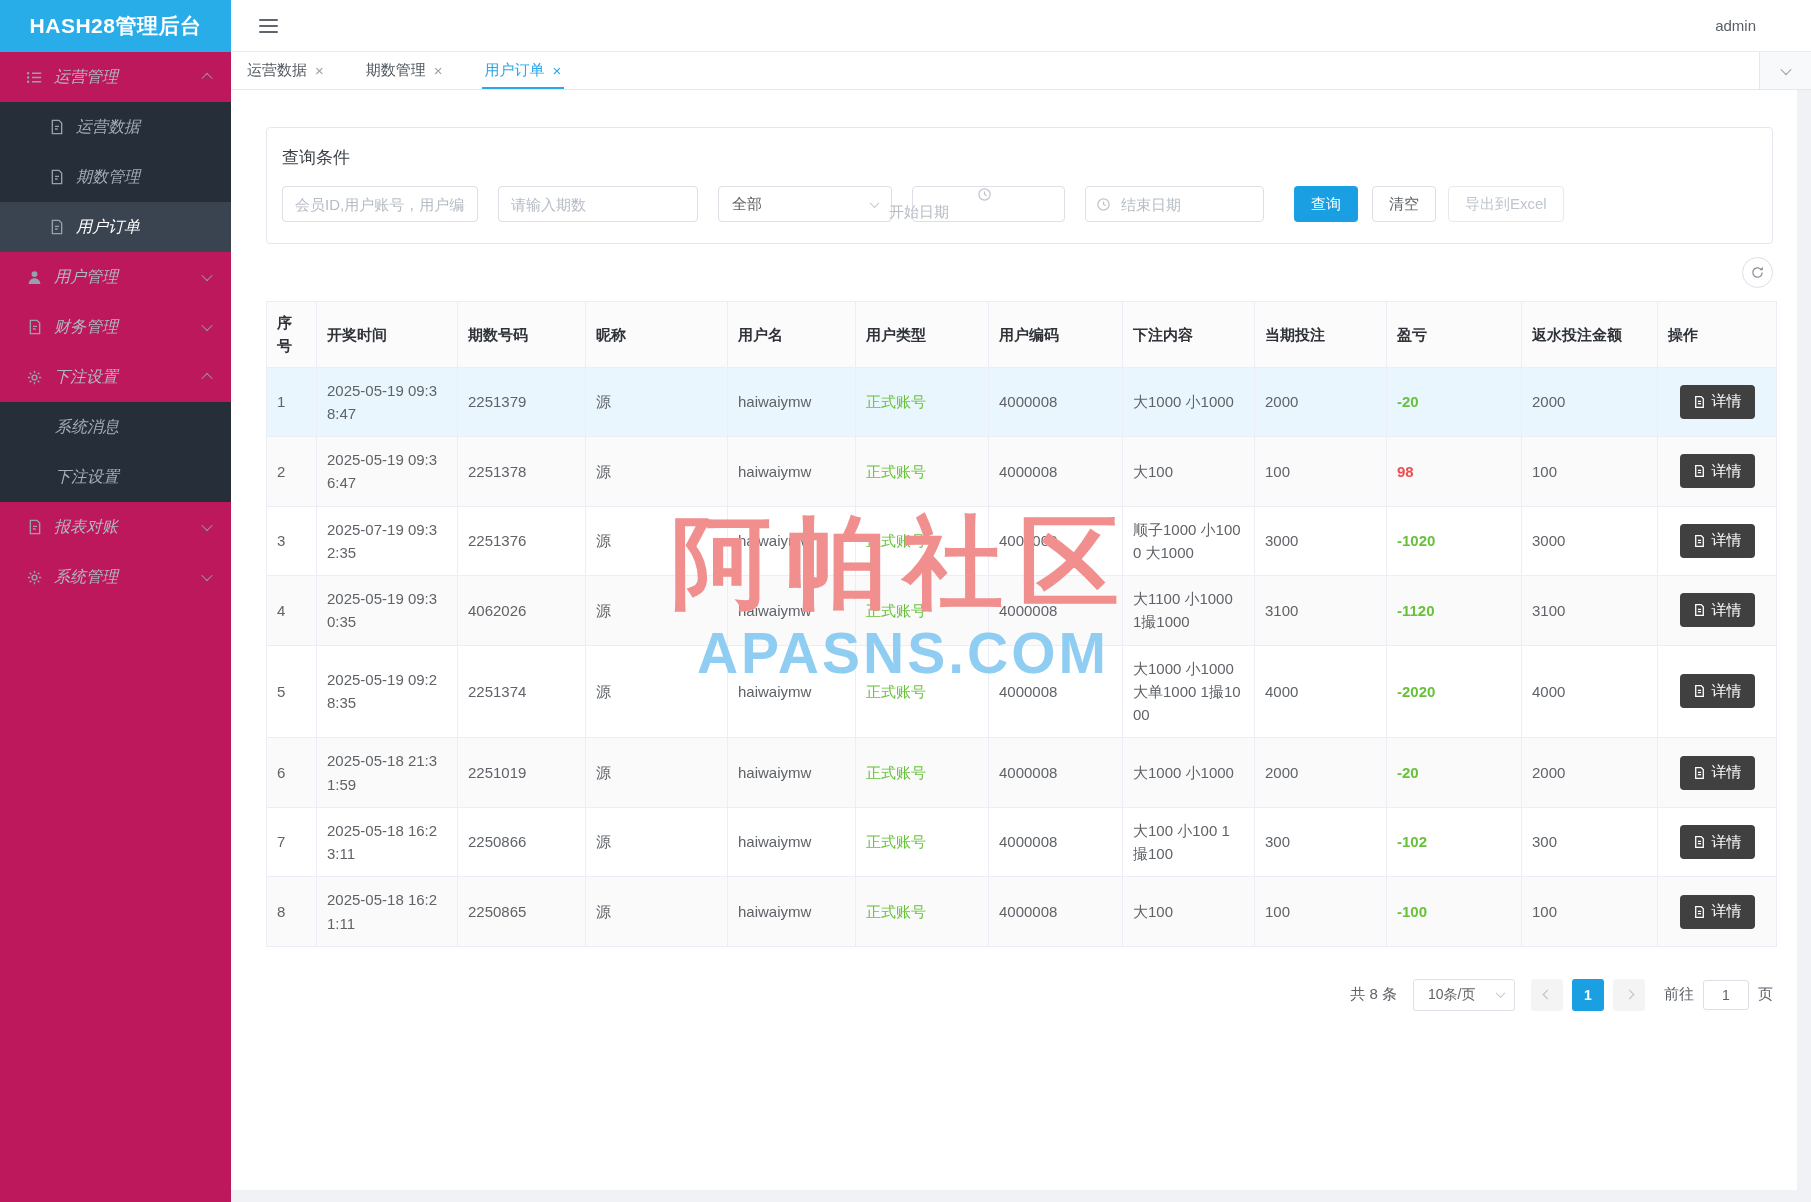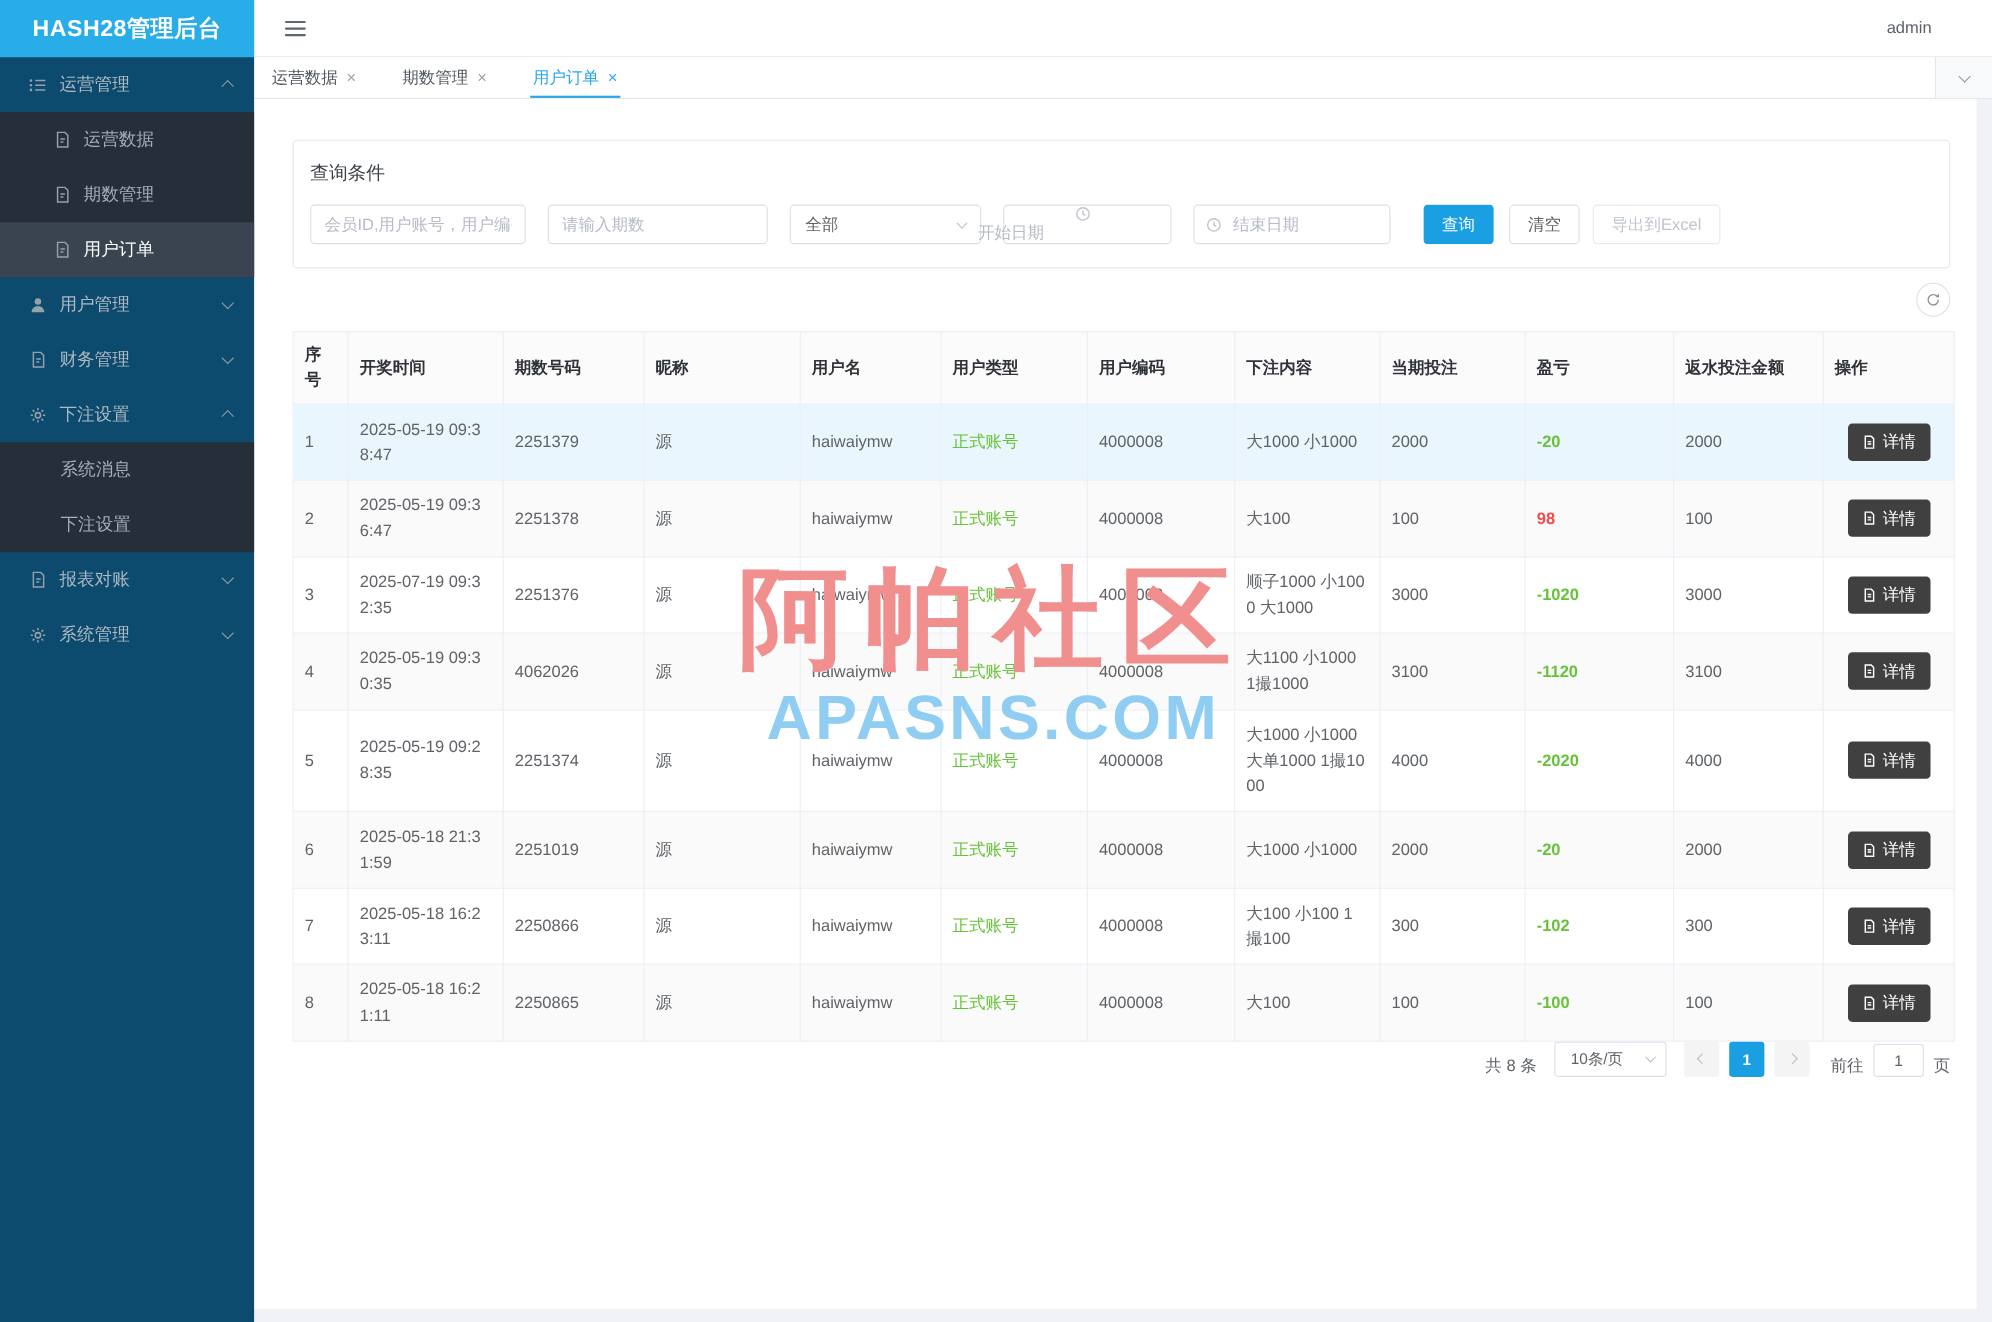--- a/index.html
+++ b/index.html
@@ -3,28 +3,28 @@
 <meta charset="utf-8">
 <style>
   * { box-sizing: border-box; }
   html,body { margin:0; padding:0; }
   body {
     width:1811px; height:1202px; overflow:hidden; position:relative;
     background:#f0f2f5; color:#5f6368;
     font-family:"Liberation Sans","DejaVu Sans",sans-serif;
   }
   
-  .sidebar{position:absolute;left:0;top:0;width:231px;height:1202px;background:#0c4a6e;z-index:20;}
+  .sidebar{position:absolute;left:0;top:0;width:231px;height:1202px;background:#be185d;z-index:20;}
   .logo{height:52px;background:#29ade9;color:#fff;font-size:21px;font-weight:bold;
     display:flex;align-items:center;justify-content:center;letter-spacing:.5px;}
   .menu-item{height:50px;display:flex;align-items:center;padding:0 20px 0 25px;
     color:#aeb9c2;font-size:16px;cursor:pointer;}
   .mi-icon{width:19px;height:19px;margin-right:10px;display:inline-flex;align-items:center;
     justify-content:center;color:#95a1ad;flex:0 0 19px;}
-  .mi-label{flex:1;white-space:nowrap;}
+  .mi-label{flex:1;white-space:nowrap;font-style:italic;}
   .submenu{background:#262f39;}
   .submenu-item{height:50px;display:flex;align-items:center;padding-left:47px;
     color:#a3aeb9;font-size:16px;cursor:pointer;}
   .submenu-item.no-icon{padding-left:55px;}
   .submenu-item.active{background:#3a4450;color:#fff;}
   .chev{display:inline-block;width:8px;height:8px;border-right:1.6px solid #8e99a5;
     border-bottom:1.6px solid #8e99a5;}
   .chev.down{transform:rotate(45deg) translate(-1px,-1px);}
   .chev.up{transform:rotate(-135deg) translate(-1px,-1px);}
   .chev.left{transform:rotate(135deg);border-color:#b9bec6;}
@@ -82,21 +82,21 @@
   tr.stripe td{background:#fafafa;}
   tr.hl td{background:#eaf6fd;}
   td.green{color:#67c23a;}
   td.pl{font-weight:bold;}
   td.pl.green{color:#67c23a;}
   td.pl.red{color:#f24b4b;}
   td.action-cell{text-align:center;}
   .detail-btn{background:#404040;color:#fff;border:none;border-radius:4px;height:34px;
     padding:0 13px;font-size:15px;display:inline-flex;align-items:center;gap:6px;cursor:pointer;}
   
-  .pagination{display:flex;justify-content:flex-end;align-items:flex-end;
+  .pagination{display:flex;justify-content:flex-end;align-items:center;margin-top:32px;
     font-size:15px;color:#5f6368;}
   .p-total{margin-right:16px;}
   .psize{width:102px;height:32px;border:1px solid #dcdfe6;border-radius:3px;display:flex;
     align-items:center;justify-content:space-between;padding:0 10px 0 14px;color:#606266;
     margin-right:16px;font-size:14px;cursor:pointer;}
   .psize .chev{width:7px;height:7px;border-color:#c0c4cc;}
   .pbtn{width:32px;height:32px;border:none;border-radius:3px;background:#f4f4f5;
     display:flex;align-items:center;justify-content:center;margin-right:9px;cursor:pointer;
     font-size:14px;color:#606266;}
   .pbtn .chev{width:7px;height:7px;}

